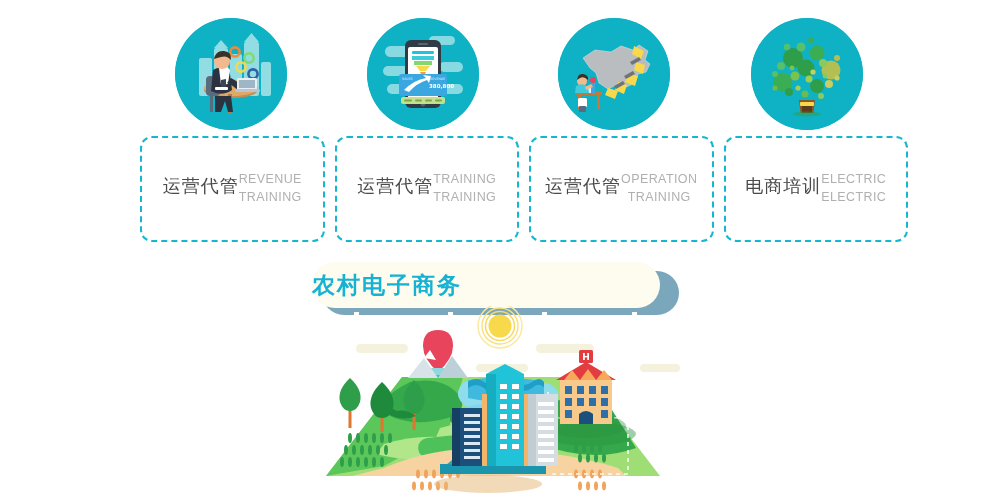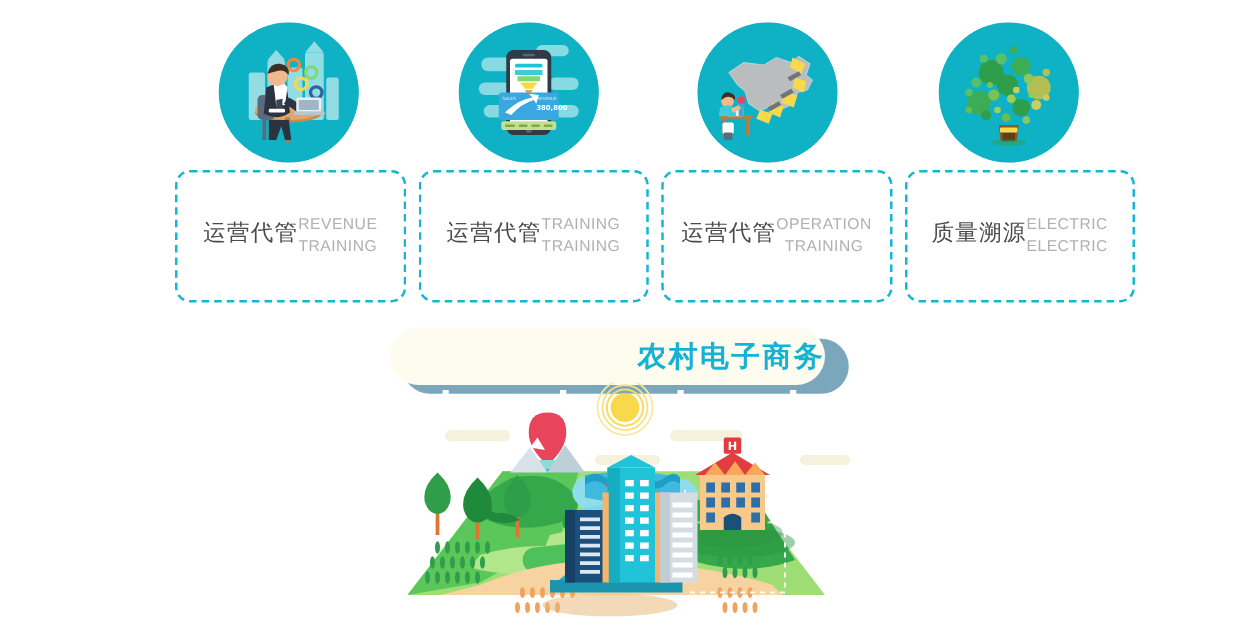--- a/index.html
+++ b/index.html
@@ -96,21 +96,21 @@
   .banner-front {
     position: absolute;
     left: 0;
     top: 0;
     width: 348px;
     height: 46px;
     background: #fdfcef;
     border-radius: 24px;
     display: flex;
     align-items: center;
-    justify-content: flex-end;
+    justify-content: flex-start;
   }
   .banner-text {
     font-size: 23px;
     font-weight: bold;
     color: #16b2d4;
     letter-spacing: 2px;
     font-family: "DejaVu Sans", "Liberation Sans", sans-serif;
   }
   .banner-tick {
     position: absolute;
@@ -310,21 +310,21 @@
 
     <div class="card">
       <div class="card-title">运营代管</div>
       <div class="card-sub">
         <span>OPERATION</span><br>
         <span>TRAINING</span>
       </div>
     </div>
 
     <div class="card">
-      <div class="card-title">质量溯源</div>
+      <div class="card-title">电商培训</div>
       <div class="card-sub">
         <span>ELECTRIC</span><br>
         <span>ELECTRIC</span>
       </div>
     </div>
   </div>
 
   <div class="banner-wrap">
     <div class="banner-shadow"></div>
     <div class="banner-front">

